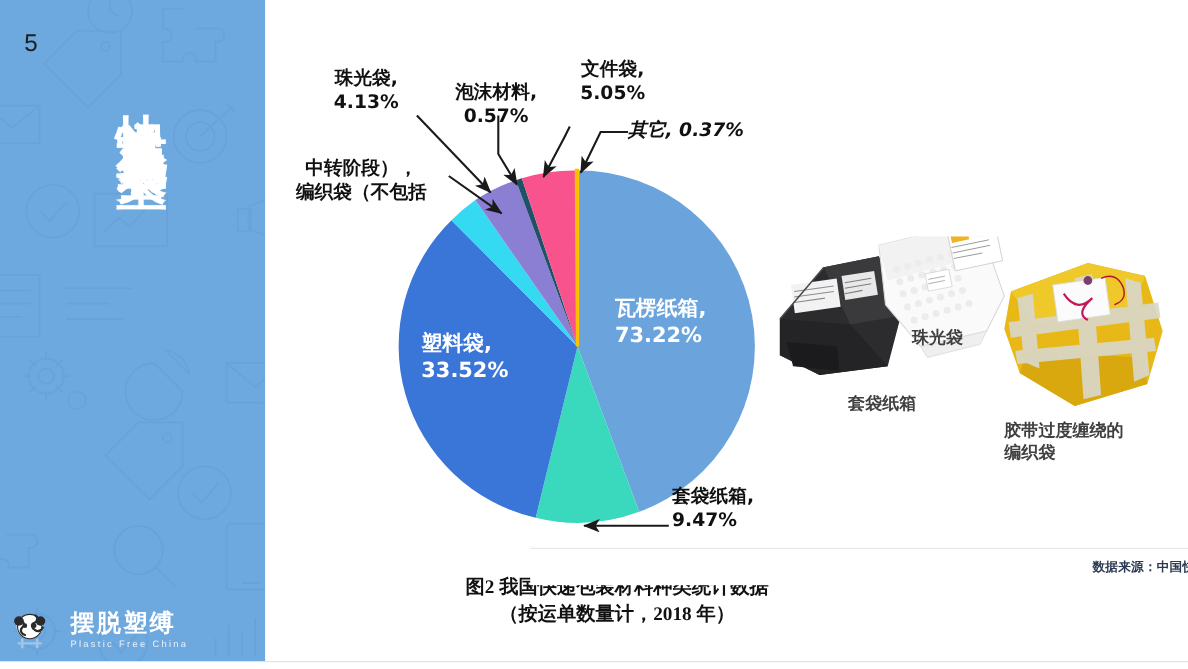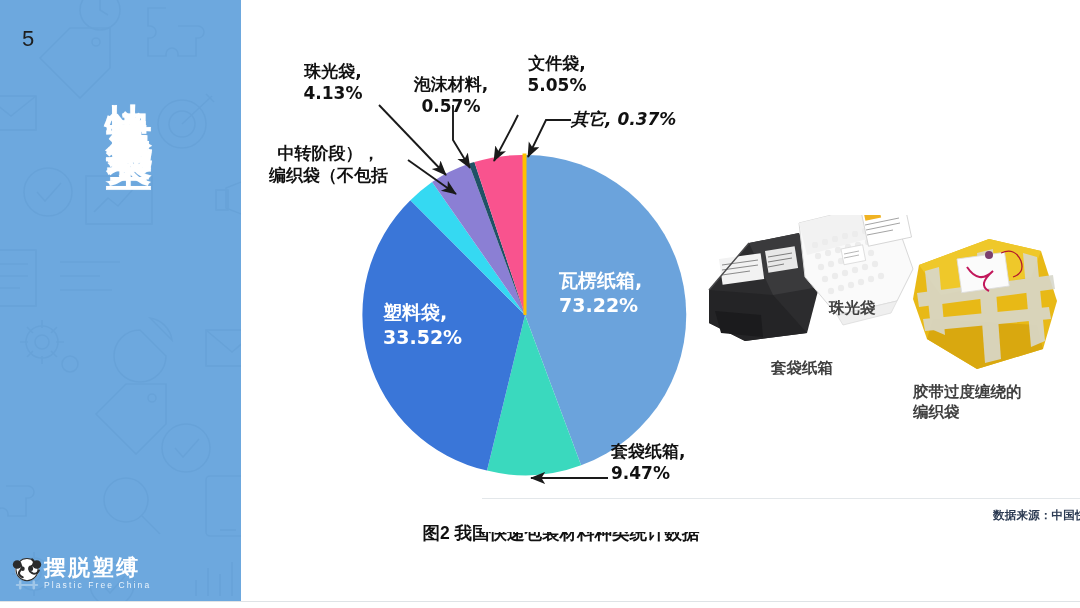--- a/index.html
+++ b/index.html
@@ -31,21 +31,21 @@
     color:#ffffff;
     font-size:46px;
     font-weight:bold;
     letter-spacing:6px;
     line-height:1.05;
     white-space:nowrap;
     font-family:"DejaVu Sans","Liberation Sans",sans-serif;
     text-shadow:0 0 1px rgba(255,255,255,.4);
   }
   #logo{
-    position:absolute;left:10px;bottom:12px;display:flex;align-items:center;gap:0;
+    position:absolute;left:10px;bottom:12px;display:flex;align-items:center;gap:20px;
   }
   #logo-mark{width:34px;height:34px;flex:none;}
   #logo-text{display:flex;flex-direction:column;justify-content:center;}
   #logo-cn{
     font-size:22px;font-weight:bold;color:#ffffff;letter-spacing:2px;line-height:1.05;
     font-family:"DejaVu Sans","Liberation Sans",sans-serif;
   }
   #logo-en{
     font-size:8.5px;color:#eaf3fb;letter-spacing:2.1px;line-height:1.2;margin-top:1px;
     font-family:"Liberation Sans",sans-serif;
@@ -70,21 +70,21 @@
   #lab-paomo  {left:155px;top:73px;font-size:17px;width:110px;}
   #lab-wenjian{left:266px;top:52px;font-size:17px;text-align:center;width:100px;}
   #lab-qita   {left:330px;top:108px;font-size:17px;text-align:left;font-style:italic;}
   #lab-bianzhi{left:-5px;top:142px;font-size:17px;text-align:center;width:185px;}
   #lab-wuleng {left:318px;top:268px;font-size:19px;text-align:left;}
   #lab-suliao {left:142px;top:300px;font-size:19px;text-align:left;}
   #lab-taodai {left:370px;top:440px;font-size:17px;text-align:left;}
 
   #caption{
     position:absolute;left:60px;top:521px;width:520px;text-align:center;
-    font-family:Liberation Sans, sans-serif;
+    font-family:Liberation Serif, serif;
     font-weight:bold;font-size:17.5px;color:#111;line-height:1.42;
   }
 
   
   .photo-label{
     position:absolute;
     font-family:Liberation Serif, serif;
     font-weight:bold;font-size:15.5px;color:#404040;line-height:1.30;
   }
   #plabel-taodai{left:485px;top:358px;margin-left:45px;}
@@ -279,20 +279,21 @@
       <div>33.52%</div>
     </div>
 
     <div class="pie-label" id="lab-taodai">
       <div>套袋纸箱,</div>
       <div>9.47%</div>
     </div>
 
     <div id="caption">
       <div>图2 我国快递包装材料种类统计数据</div>
+      <div>（按运单数量计，2018 年）</div>
     </div>
 
     <svg style="position:absolute;left:460px;top:215px;" width="380" height="230" viewBox="0 0 380 230">
 
       <g>
         <path d="M8 75 L48 28 L98 18 L118 72 L106 118 L44 126 L8 108 Z" fill="#2c2c2e"></path>
         <path d="M48 28 L98 18 L118 72 L72 80 Z" fill="#3a3a3c"></path>
         <path d="M8 75 L72 80 L106 118 L44 126 L8 108 Z" fill="#242426"></path>
         <path d="M14 96 L60 100 L62 122 L20 118 Z" fill="#1b1b1d"></path>
         <rect x="18" y="44" width="42" height="26" transform="rotate(-8 18 44)" fill="#f2f2f2"></rect>

